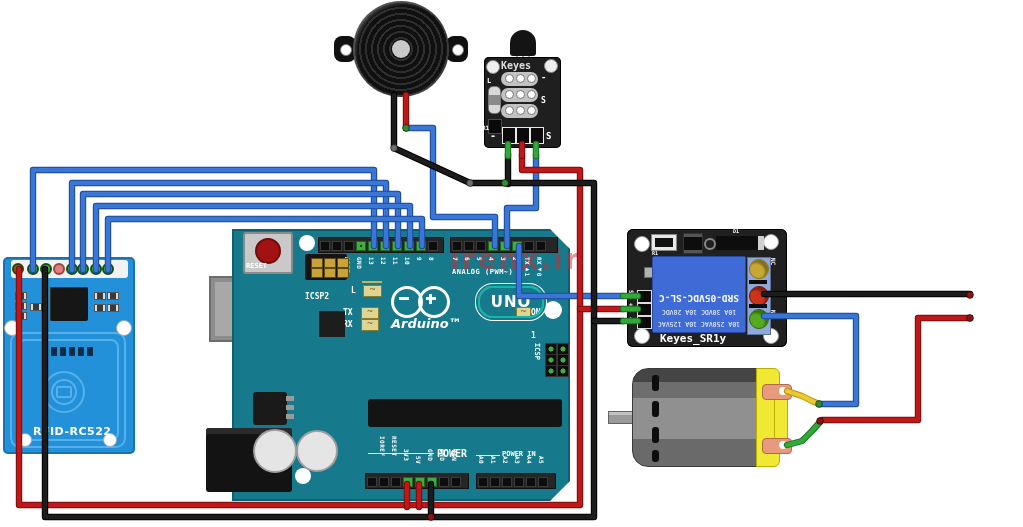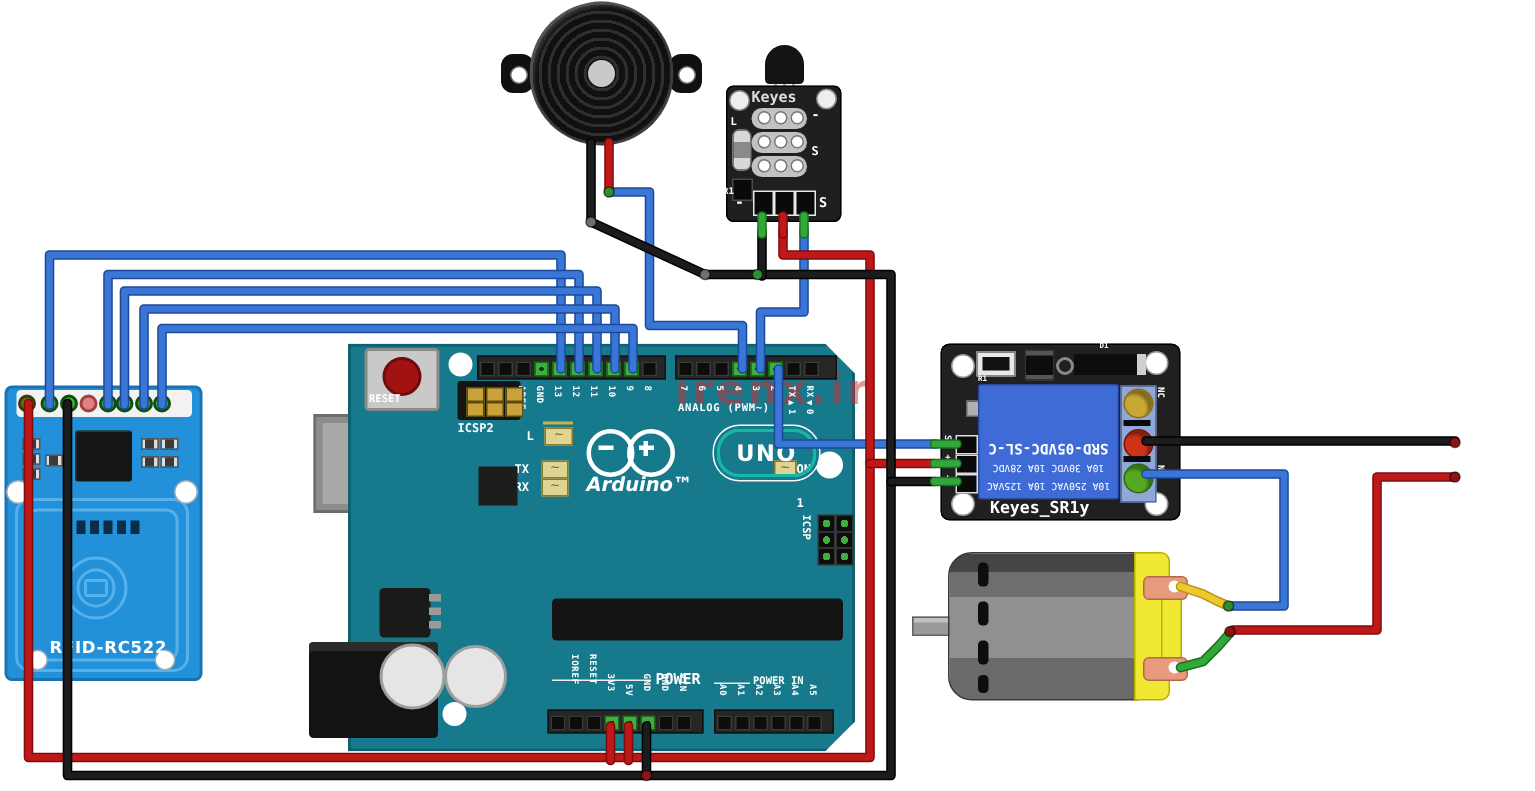--- a/index.html
+++ b/index.html
@@ -38,21 +38,21 @@
     <div class="abs" style="left:232px;top:229px;width:338px;height:272px;background:#16798c;
                 clip-path:polygon(0 0,318px 0,338px 20px,338px 252px,318px 272px,0 272px);
                 box-shadow:inset 0 0 0 2px rgba(0,40,50,.3);"></div>
     <div class="abs" style="left:206px;top:428px;width:86px;height:64px;background:#131313;border-radius:3px;box-shadow:inset 0 6px 0 #2b2b2b;"></div>
 
     <div class="abs" style="left:243px;top:232px;width:46px;height:38px;background:#c9c9c9;border:2px solid #8a8a8a;border-radius:3px;"></div>
     <div class="abs circ" style="left:255px;top:238px;width:22px;height:22px;background:#a31212;border:2px solid #700b0b;"></div>
     <div class="abs silk" style="left:246px;top:262px;font-size:7px;">RESET</div>
 
     <div class="abs" style="left:305px;top:254px;width:42px;height:26px;background:#141414;border-radius:2px;"></div>
-    <div class="abs silk" style="left:305px;top:281px;font-size:8px;text-align:center;">ICSP2</div>
+    <div class="abs silk" style="left:305px;top:292px;font-size:8px;text-align:center;">ICSP2</div>
 
     <div class="abs circ" style="left:299px;top:235px;width:16px;height:16px;background:#fff;"></div>
     <div class="abs circ" style="left:544px;top:301px;width:18px;height:18px;background:#fff;"></div>
     <div class="abs circ" style="left:295px;top:468px;width:16px;height:16px;background:#fff;"></div>
 
     <div class="abs" style="left:362px;top:281px;width:20px;height:2px;background:#c9b24a;"></div>
     <div class="abs silk" style="left:351px;top:286px;font-size:8px;">L</div>
     <div class="abs" style="left:363px;top:285px;width:17px;height:10px;background:#ded594;border:1px solid #8a7a2a;color:#7a5a10;font-size:8px;line-height:8px;text-align:center;">~</div>
     <div class="abs silk" style="left:343px;top:308px;font-size:8px;">TX</div>
     <div class="abs" style="left:361px;top:307px;width:16px;height:10px;background:#ded594;border:1px solid #8a7a2a;color:#7a5a10;font-size:8px;line-height:8px;text-align:center;">~</div>

